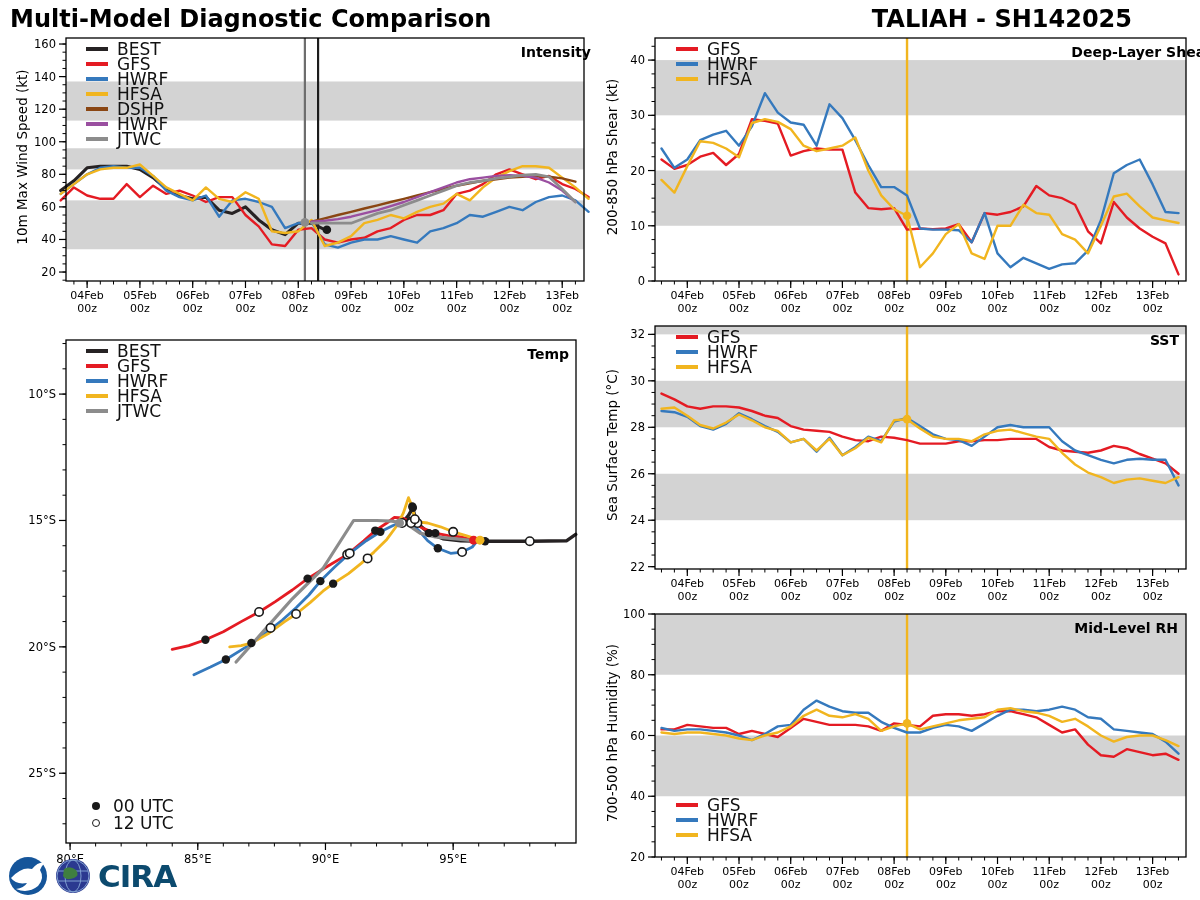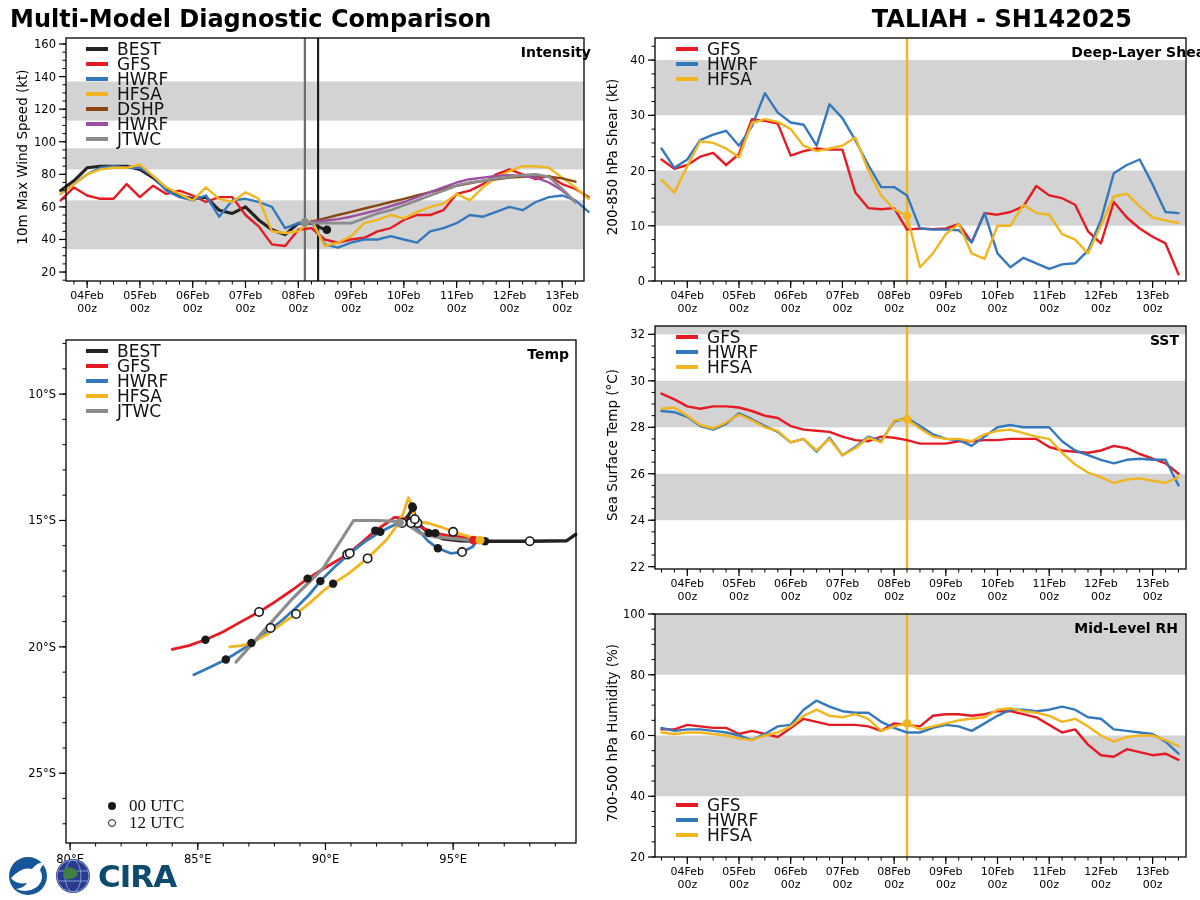--- a/index.html
+++ b/index.html
@@ -688,21 +688,21 @@
       </div>
       <div class="lgd-row">
         <span class="lgd-sw" style="background: rgb(241, 181, 31);"></span>
         <span class="lgd-txt">HFSA</span>
       </div>
       <div class="lgd-row">
         <span class="lgd-sw" style="background: rgb(140, 140, 140);"></span>
         <span class="lgd-txt">JTWC</span>
       </div>
     </div>
-  <div class="legend" id="lgd-markers" style="left:104px;top:799px;font-family:Liberation Serif, serif;">
+  <div class="legend" id="lgd-markers" style="left:88px;top:799px;">
       <div class="mk-row">
         <span class="mk-dot filled"></span>
         <span class="lgd-txt">00 UTC</span>
       </div>
       <div class="mk-row">
         <span class="mk-dot open"></span>
         <span class="lgd-txt">12 UTC</span>
       </div>
     </div>
 

